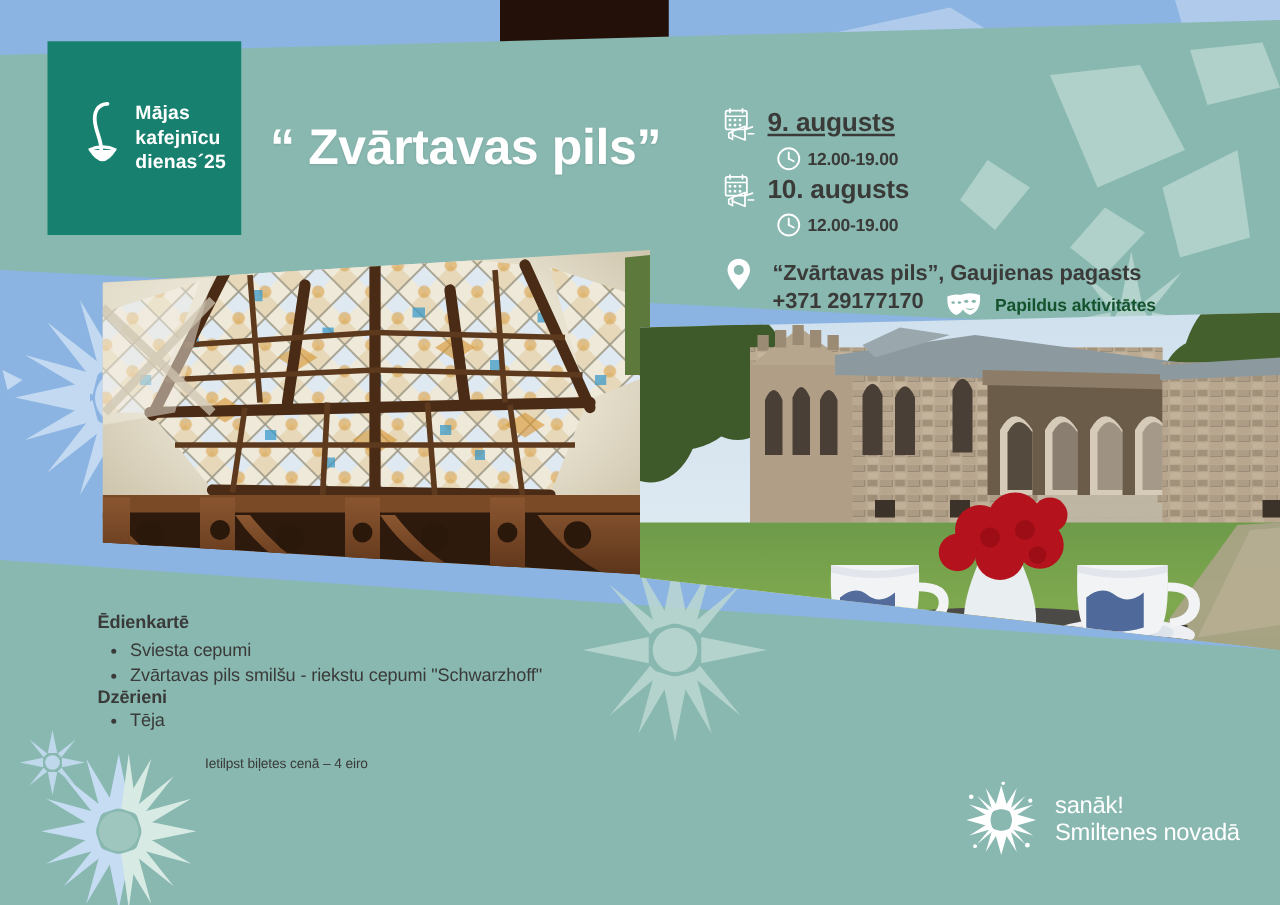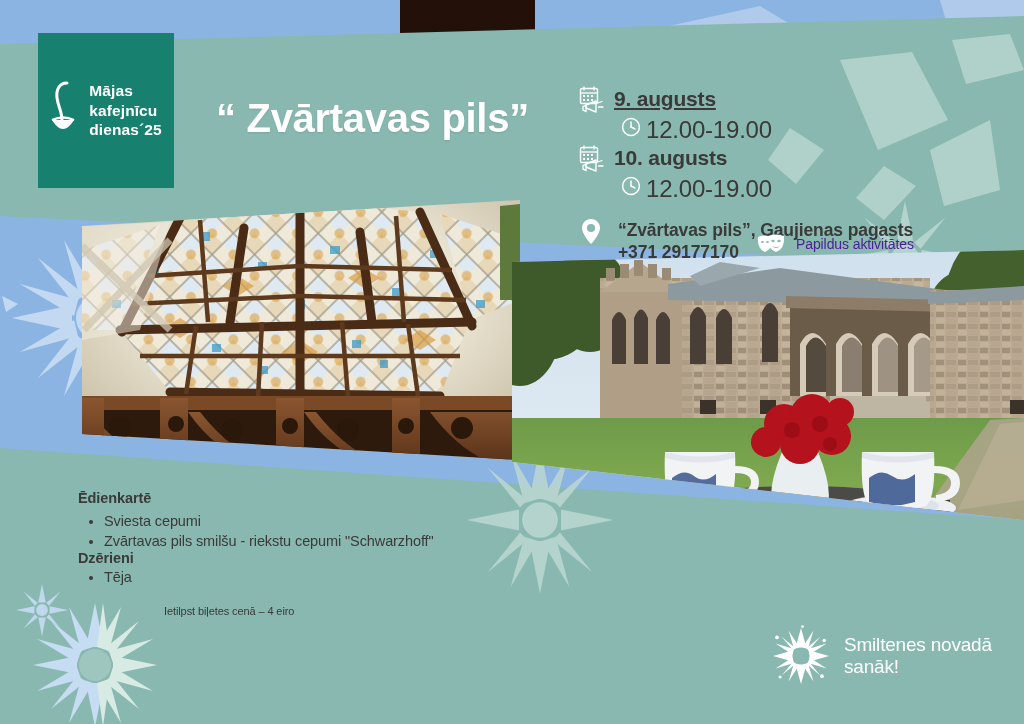--- a/index.html
+++ b/index.html
@@ -13,39 +13,39 @@
 
   
   .teal-band{position:absolute;inset:0;}
   .teal-band svg{display:block;width:1024px;height:724px;}
 
   
   .dark-sliver{position:absolute;left:400px;top:0;width:135px;height:42px;background:#231109;}
 
   
   .logo-box{position:absolute;left:38px;top:33px;width:136px;height:155px;background:#17806E;
-            display:flex;align-items:center;justify-content:center;}
+            display:flex;align-items:center;justify-content:center;padding-left:19px;}
   .logo-inner{display:flex;align-items:center;gap:9px;}
   .logo-ladle{width:30px;height:62px;flex:none;}
   .logo-words{color:#fff;font-size:15.5px;line-height:1.28;font-weight:700;letter-spacing:.1px;}
 
   
   .title{position:absolute;left:216px;top:96px;color:#ffffff;font-size:40px;font-weight:700;
          letter-spacing:-.3px;white-space:nowrap;text-shadow:0 1px 2px rgba(0,0,0,.10);}
 
   
   .info{position:absolute;left:578px;top:86px;width:400px;color:#3A3A38;}
   .info-row{display:flex;align-items:flex-start;}
   .ico{flex:none;display:block;}
   .date-line{font-size:21px;font-weight:700;line-height:1.02;letter-spacing:-.2px;}
-  .time-line{display:flex;align-items:flex-start;gap:4px;margin-left:26px;margin-top:-1px;
-             font-size:24px;font-weight:400;letter-spacing:-.2px;}
+  .time-line{display:flex;align-items:center;gap:4px;margin-left:26px;margin-top:-1px;
+             font-size:14px;font-weight:700;letter-spacing:-.2px;}
   .addr{font-size:17.5px;font-weight:700;line-height:1.25;letter-spacing:-.1px;}
   .extra{position:absolute;left:756px;top:233px;display:flex;align-items:center;gap:10px;}
-  .extra-label{color:#4c1d95;font-size:14px;font-weight:400;letter-spacing:-.1px;}
+  .extra-label{color:#14532d;font-size:14px;font-weight:700;letter-spacing:-.1px;}
 
   
   .photo-wrap{position:absolute;inset:0;}
   .photo-wrap svg{display:block;width:1024px;height:724px;}
 
   
   .menu{position:absolute;left:78px;top:490px;width:520px;color:#3A3A38;}
   .menu h3{margin:0;font-size:14.5px;font-weight:700;letter-spacing:-.1px;}
   .menu ul{margin:6px 0 0 0;padding-left:26px;}
   .menu li{font-size:14.5px;line-height:1.35;letter-spacing:-.1px;}
@@ -595,18 +595,18 @@
         <polygon points="-33,16 -11,2 -9,9"></polygon>
         <circle cx="-31" cy="-24" r="2.4"></circle>
         <circle cx="30" cy="-20" r="2.2"></circle>
         <circle cx="27" cy="26" r="2.4"></circle>
         <circle cx="-27" cy="27" r="2"></circle>
         <circle cx="2" cy="-38" r="1.8"></circle>
       </g>
       <circle cx="0" cy="0" r="9" fill="#88B8B0"></circle>
     </svg>
     <div class="brand-words">
+      <div>sanāk!</div>
       <div>Smiltenes novadā</div>
-      <div>sanāk!</div>
     </div>
   </div>
 
 </div>
 
 </body></html>

